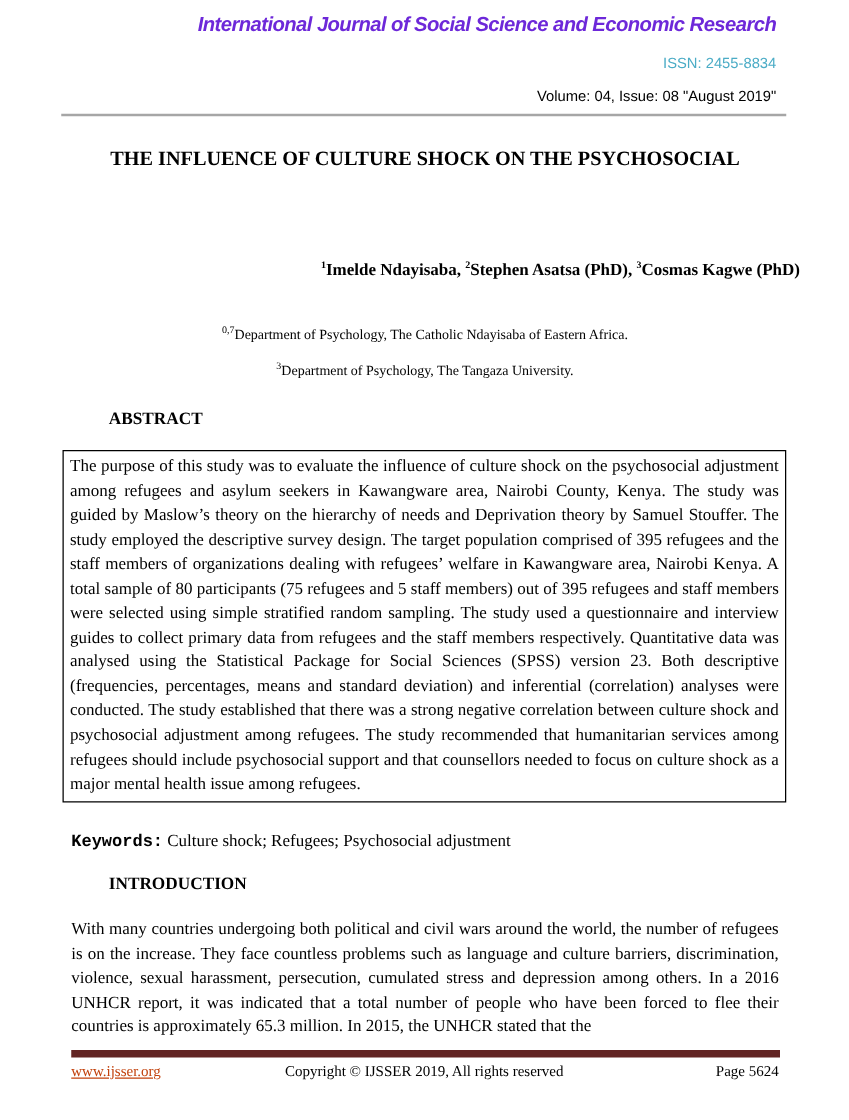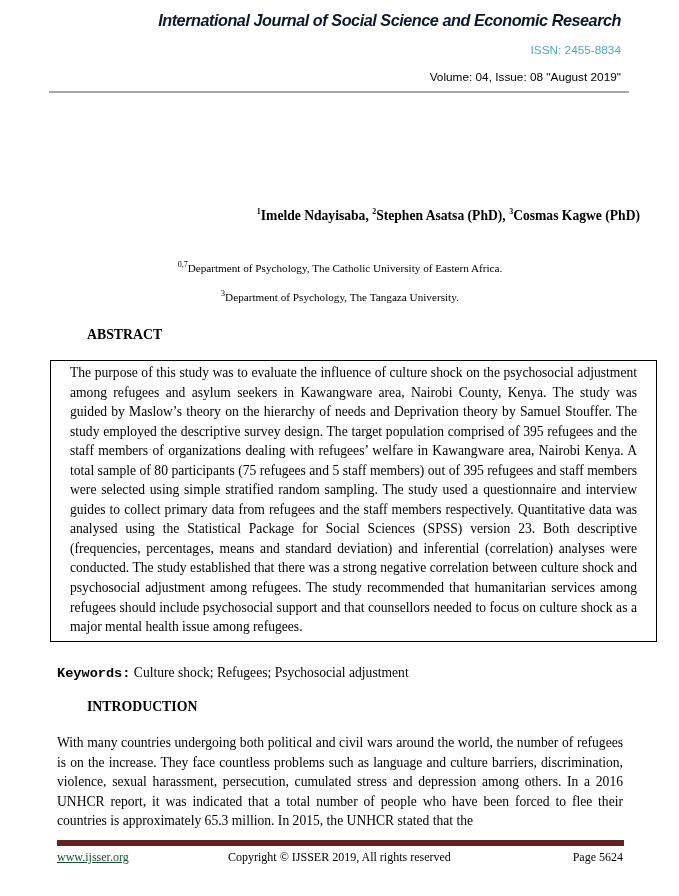--- a/index.html
+++ b/index.html
@@ -1,63 +1,64 @@
 <!DOCTYPE html>
 <html><head>
 <meta charset="utf-8">
 <style>
   html, body { margin: 0; padding: 0; background: #ffffff; }
   body { width: 679px; height: 896px; position: relative; overflow: hidden; color: #000; }
   .abs { position: absolute; }
   .serif { font-family: "Liberation Serif", "DejaVu Serif", serif; }
 
-  .journal-title { right: 58px; top: 11px; font-size: 16.2px; font-weight: bold; font-style: italic; color: #0f172a; letter-spacing: -0.45px; white-space: nowrap; font-family: "Liberation Sans", sans-serif; }
+  .journal-title { right: 58px; top: 11px; font-size: 16.2px; font-weight: bold; font-style: italic; color: #6d28d9; letter-spacing: -0.45px; white-space: nowrap; font-family: "Liberation Sans", sans-serif; }
   .issn { right: 58px; top: 43px; font-size: 11.8px; color: #4bacc6; white-space: nowrap; font-family: "Liberation Sans", sans-serif; }
   .volume { right: 58px; top: 70px; font-size: 11.8px; color: #000; white-space: nowrap; font-family: "Liberation Sans", sans-serif; }
   .top-rule { left: 49px; top: 91px; width: 580px; height: 0; border-top: 2px solid #a6a6a6; }
 
   .paper-title { left: 40px; width: 600px; top: 116px; text-align: center; font-size: 16.2px; font-weight: bold; line-height: 22px; }
   .authors { left: 40px; width: 600px; top: 208px; text-align: right; font-size: 13.6px; font-weight: bold; }
   .affil { left: 40px; width: 600px; text-align: center; font-size: 11.2px; }
   .affil1 { top: 262px; }
   .affil2 { top: 291px; }
   sup { font-size: 8px; vertical-align: super; line-height: 0; }
 
   .heading { left: 57px; font-size: 13.8px; font-weight: bold; margin-left: 30px; }
   .abstract-heading { top: 327px; }
-  .abstract-box { left: 50px; top: 360px; width: 567px; height: 280px; border: 1.3px solid #000; padding: 0 19px; }
+  .abstract-box { left: 50px; top: 360px; width: 567px; height: 280px; border: 1.3px solid #000; padding: 0 5px; }
   .abstract-text { margin: 0; padding-top: 2px; font-size: 13.6px; line-height: 19.55px; text-align: justify; text-align-last: left; }
 
   .keywords { left: 57px; top: 665px; font-size: 13.6px; }
   .keywords b { font-weight: bold; font-family: Liberation Mono, monospace; }
   .intro-heading { top: 699px; }
   .intro-text { left: 57px; top: 733px; width: 566px; font-size: 13.6px; line-height: 19.6px; text-align: justify; margin: 0; }
 
   .footer-bar { left: 57px; top: 840px; width: 567px; height: 6px; background: #622423; }
-  .footer-link { left: 57px; top: 850px; font-size: 12px; color: #14532d; text-decoration: underline; }
+  .footer-link { left: 57px; top: 850px; font-size: 12px; color: #c2410c; text-decoration: underline; }
   .footer-copy { left: 228px; top: 850px; font-size: 12px; }
   .footer-page { right: 56px; top: 850px; font-size: 12px; }
 </style>
 </head>
 <body>
 
 <div class="abs journal-title">International Journal of Social Science and Economic Research</div>
 <div class="abs issn">ISSN: 2455-8834</div>
 <div class="abs volume">Volume: 04, Issue: 08 "August 2019"</div>
 <div class="abs top-rule"></div>
 
 <div class="abs paper-title serif">
+  <div>THE INFLUENCE OF CULTURE SHOCK ON THE PSYCHOSOCIAL</div>
 </div>
 
 <div class="abs authors serif">
   <sup>1</sup><span>Imelde Ndayisaba, </span><sup>2</sup><span>Stephen Asatsa (PhD), </span><sup>3</sup><span>Cosmas Kagwe (PhD)</span>
 </div>
 
 <div class="abs affil affil1 serif">
-  <sup>0,7</sup><span>Department of Psychology, The Catholic University of Eastern Africa.</span>
+  <sup>0,7</sup><span>Department of Psychology, The Catholic Ndayisaba of Eastern Africa.</span>
 </div>
 <div class="abs affil affil2 serif">
   <sup>3</sup><span>Department of Psychology, The Tangaza University.</span>
 </div>
 
 <div class="abs heading abstract-heading serif">ABSTRACT</div>
 <div class="abs abstract-box serif">
   <p class="abstract-text">The purpose of this study was to evaluate the influence of culture shock on the psychosocial adjustment among refugees and asylum seekers in Kawangware area, Nairobi County, Kenya. The study was guided by Maslow’s theory on the hierarchy of needs and Deprivation theory by Samuel Stouffer. The study employed the descriptive survey design. The target population comprised of 395 refugees and the staff members of organizations dealing with refugees’ welfare in Kawangware area, Nairobi Kenya. A total sample of 80 participants (75 refugees and 5 staff members) out of 395 refugees and staff members were selected using simple stratified random sampling. The study used a questionnaire and interview guides to collect primary data from refugees and the staff members respectively. Quantitative data was analysed using the Statistical Package for Social Sciences (SPSS) version 23. Both descriptive (frequencies, percentages, means and standard deviation) and inferential (correlation) analyses were conducted. The study established that there was a strong negative correlation between culture shock and psychosocial adjustment among refugees. The study recommended that humanitarian services among refugees should include psychosocial support and that counsellors needed to focus on culture shock as a major mental health issue among refugees.</p>
 </div>
 

